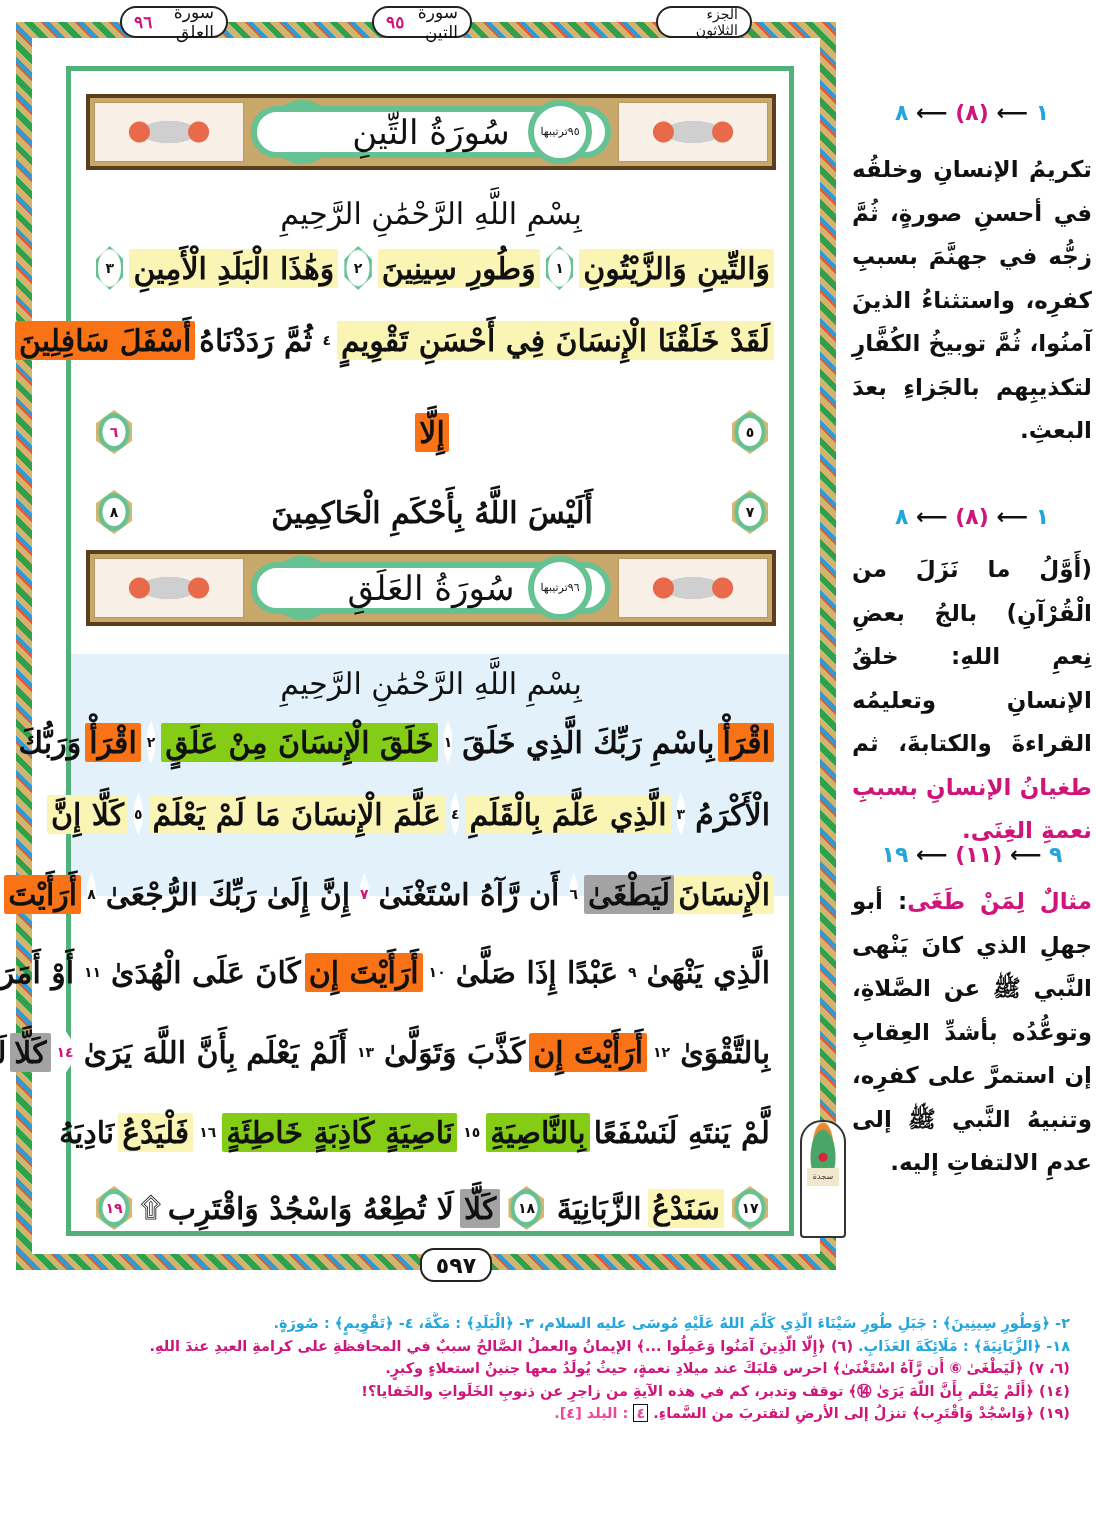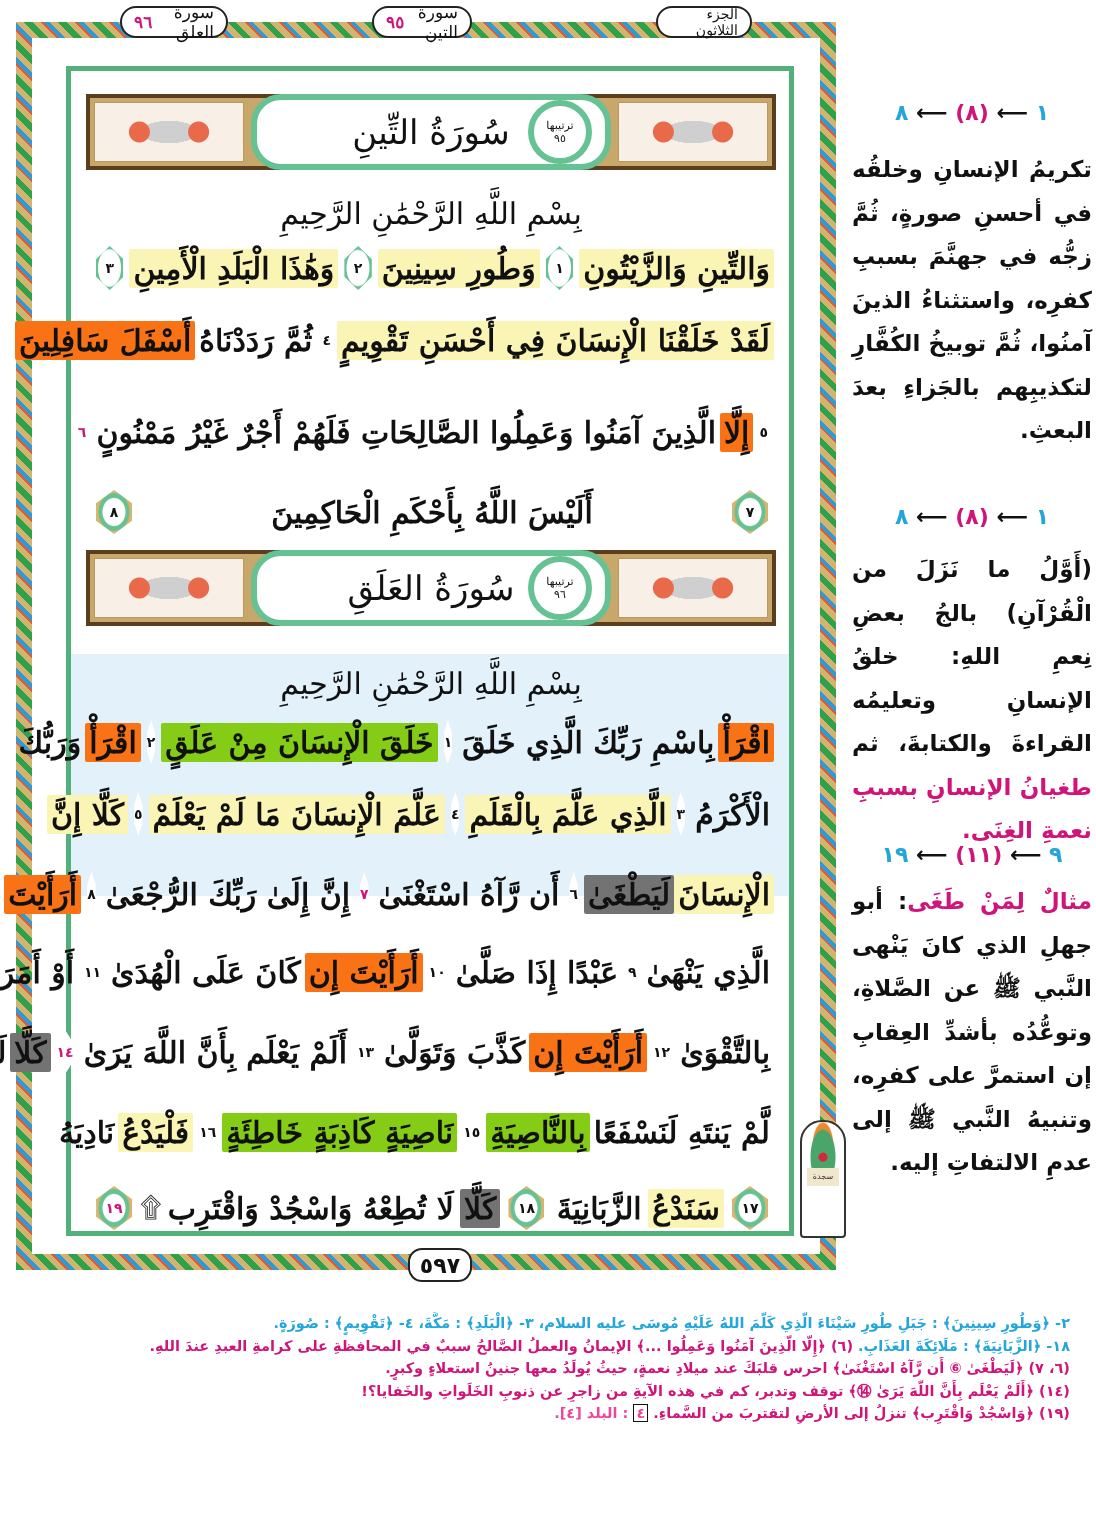--- a/index.html
+++ b/index.html
@@ -36,46 +36,46 @@
     position: absolute; top: 4px; width: 150px; height: 60px;
     background:
       radial-gradient(circle at 30% 50%, #e86a4a 0 10px, transparent 11px),
       radial-gradient(circle at 70% 50%, #e86a4a 0 10px, transparent 11px),
       radial-gradient(ellipse at 50% 50%, #cfcfcf 0 28px, transparent 29px),
       #f8efe6;
     border: 1px solid #b89a60;
   }
   .banner .deco-l { left: 4px; } .banner .deco-r { right: 4px; }
   .banner .title-box {
-    position: relative; width: 360px; height: 76px; background: #fff;
+    position: relative; width: 360px; height: 52px; background: #fff;
     border: 6px solid #66c193; border-radius: 30px;
     display: flex; align-items: center; justify-content: center;
     font-family: "DejaVu Serif", serif; font-size: 34px; color: #111; direction: rtl;
   }
   .banner .medallion {
     position: absolute; top: 2px; width: 64px; height: 64px; border-radius: 50%;
     background: #fff; border: 6px solid #66c193;
-    display: flex; flex-direction: column; align-items: center; justify-content: center;
+    display: flex; align-items: center; justify-content: center;
     font-size: 11px; color: #111; line-height: 1.2; font-family: "DejaVu Serif", serif;
   }
   .banner .medallion.left { left: 180px; }
   .banner .medallion.right { right: 180px; }
   .bismillah {
     position: absolute; left: 86px; width: 690px; text-align: center;
     font-family: "DejaVu Serif", serif; font-size: 30px; color: #111; direction: rtl;
   }
   .verse-line {
     position: absolute; left: 90px; width: 684px; height: 56px;
     direction: rtl; display: flex; align-items: center; justify-content: space-between;
     font-family: "DejaVu Serif", serif; font-size: 30px; color: #111; white-space: nowrap;
   }
   .seg { padding: 2px 4px; border-radius: 2px; font-weight: bold; }
   .hl-yellow { background: #fbf5b5; }
   .hl-pink { background: #f97316; }
-  .hl-blue { background: #737373; }
+  .hl-blue { background: #a3a3a3; }
   .hl-gray { background: #84cc16; }
   .marker {
     display: inline-flex; align-items: center; justify-content: center;
     width: 36px; height: 44px; margin: 0 6px; position: relative;
     background: radial-gradient(ellipse at center, #fff 0 11px, #66c193 12px 15px, #d7b56e 16px 100%);
     clip-path: polygon(50% 0, 100% 30%, 100% 70%, 50% 100%, 0 70%, 0 30%);
     font-size: 14px; color: #111; font-family: "DejaVu Sans", sans-serif; font-weight: bold;
   }
   .marker.pinknum { color: #d0157a; }
   .alaq-bg {
@@ -91,21 +91,21 @@
     width: 32px; height: 64px;
     background:
       linear-gradient(#f2e6cc, #f2e6cc) bottom/100% 18px no-repeat,
       radial-gradient(circle at 50% 55%, #d9253a 0 4px, transparent 5px),
       radial-gradient(ellipse at 50% 55%, #4aa56a 0 12px, transparent 13px),
       radial-gradient(ellipse at 50% 40%, #e98a32 0 10px, transparent 11px);
     font-size: 8px; color: #333; text-align: center; line-height: 18px; padding-top: 46px;
   }
   
   .page-num {
-    position: absolute; left: 408px; top: 1248px; width: 64px; height: 34px;
+    position: absolute; left: 420px; top: 1248px; width: 72px; height: 34px;
     background: #fff; border: 2px solid #222; border-radius: 14px;
     display: flex; align-items: center; justify-content: center;
     font-size: 22px; font-weight: bold; color: #111;
   }
   
   .tafsir {
     position: absolute; left: 852px; width: 240px; direction: rtl; text-align: justify;
     font-family: "DejaVu Sans", sans-serif; font-weight: bold; font-size: 23px;
     line-height: 43.5px; color: #111;
   }
@@ -172,21 +172,20 @@
     </div>
     <div class="verse-line" style="top: 312px;">
       <span class="seg hl-yellow">لَقَدْ خَلَقْنَا الْإِنسَانَ فِي أَحْسَنِ تَقْوِيمٍ</span>
       <span class="marker">٤</span>
       <span class="seg">ثُمَّ رَدَدْنَاهُ</span>
       <span class="seg hl-pink">أَسْفَلَ سَافِلِينَ</span>
     </div>
     <div class="verse-line" style="top: 404px;">
       <span class="marker">٥</span>
       <span class="seg hl-pink">إِلَّا</span>
-      <span class="seg">الَّذِينَ آمَنُوا وَعَمِلُوا الصَّالِحَاتِ فَلَهُمْ أَجْرٌ غَيْرُ مَمْنُونٍ</span>
       <span class="marker pinknum">٦</span>
     </div>
     <div class="verse-line" style="top: 484px;">
       <span class="marker">٧</span>
       <span class="seg">أَلَيْسَ اللَّهُ بِأَحْكَمِ الْحَاكِمِينَ</span>
       <span class="marker">٨</span>
     </div>
   </div>
 
 <div class="banner" style="top:550px;">

